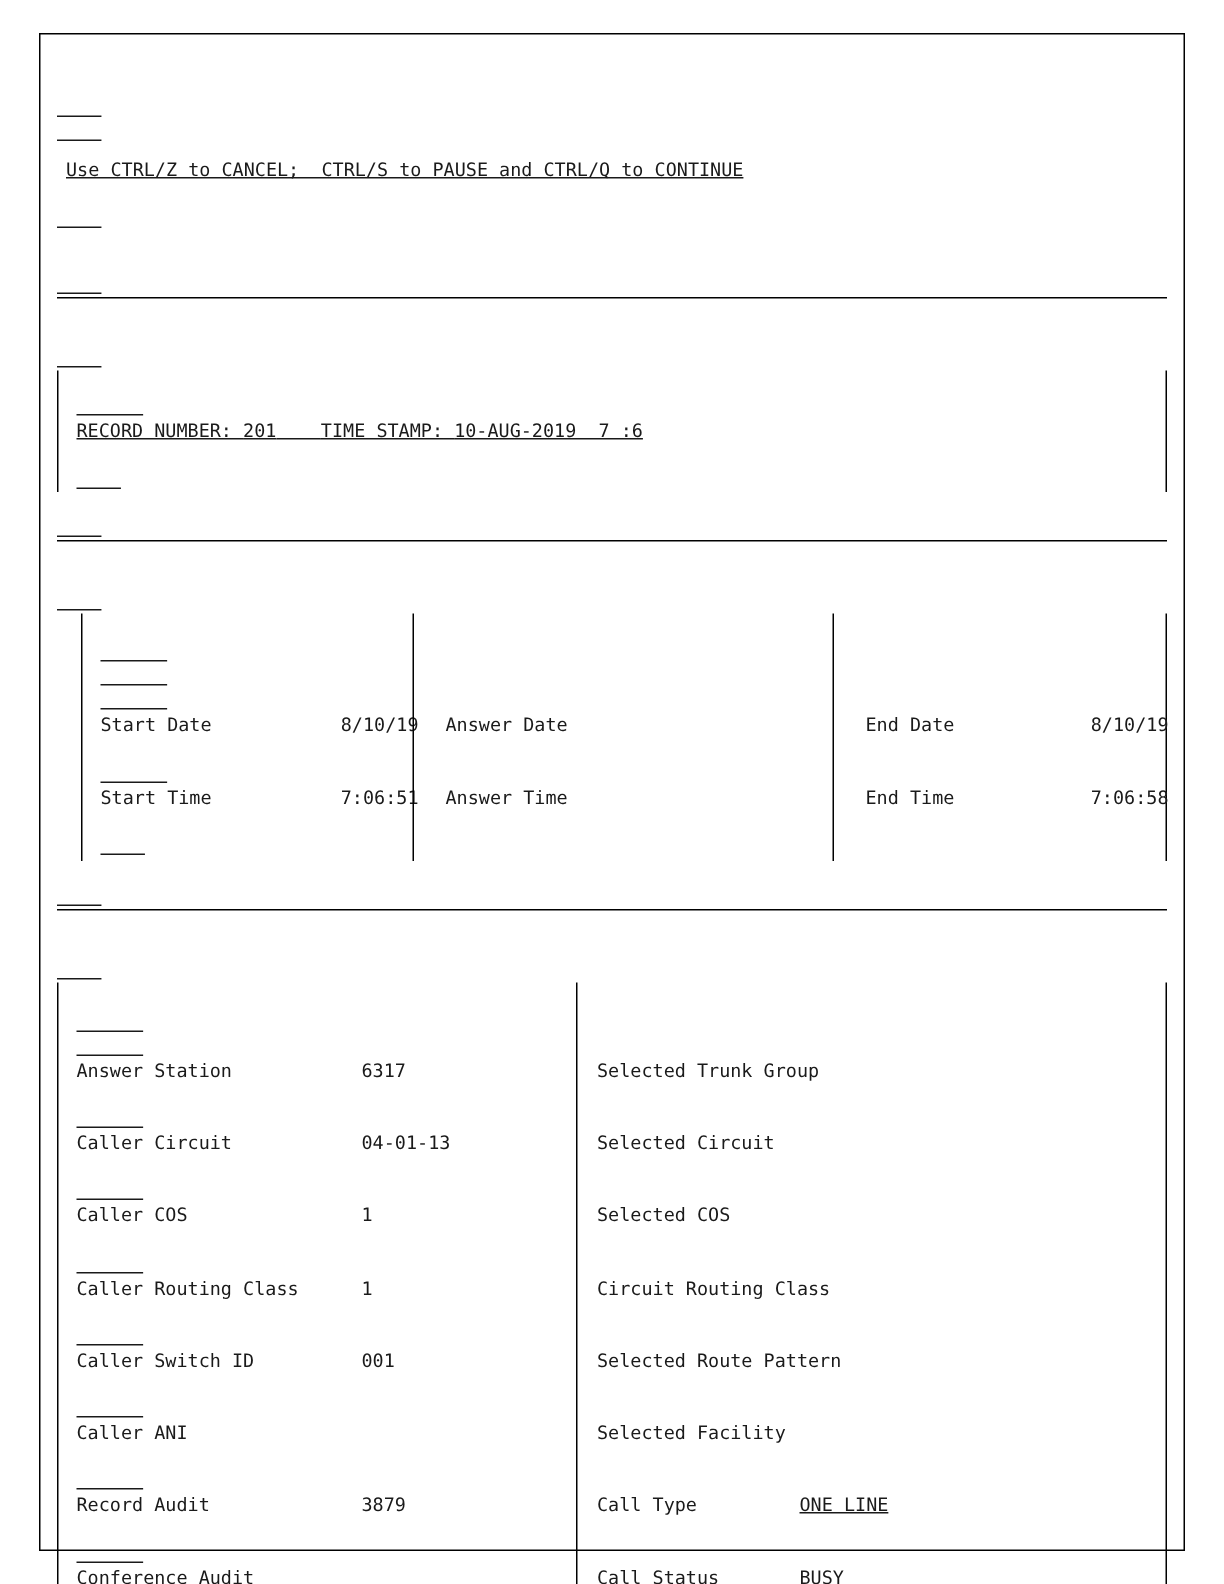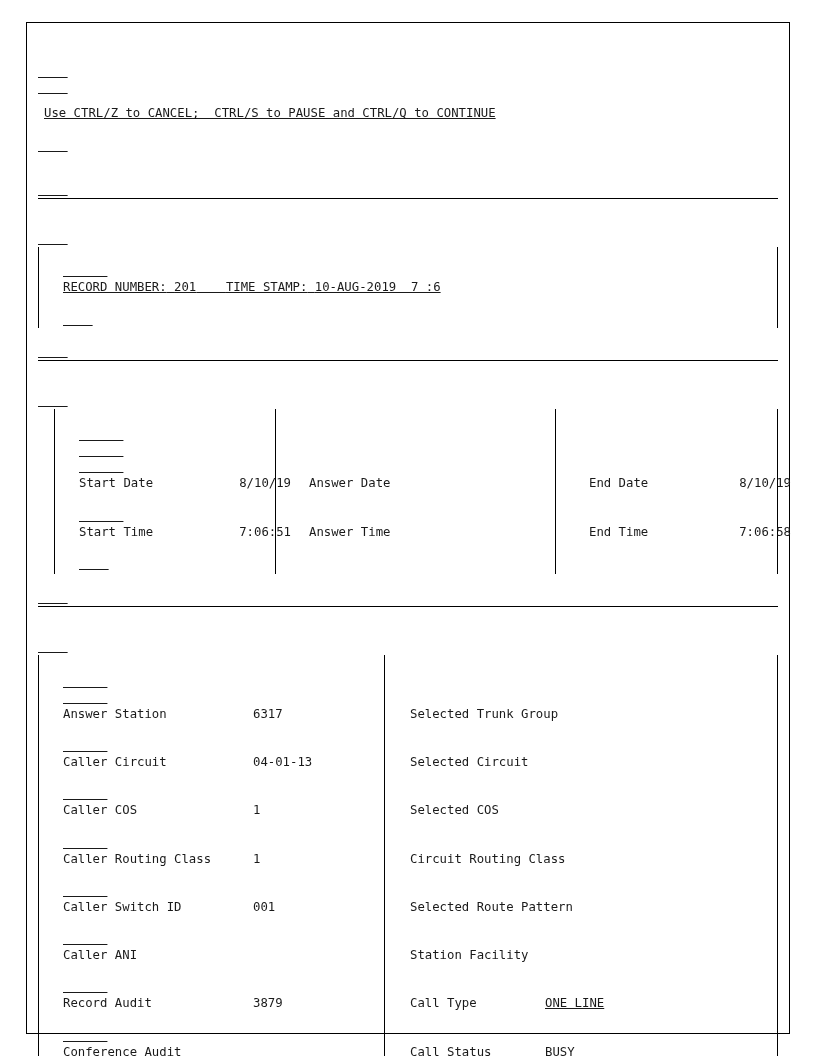--- a/index.html
+++ b/index.html
@@ -43,21 +43,21 @@
     white-space: pre;
   }
   .rule {
     white-space: pre;
     letter-spacing: 0px;
   }
   .recbox {
     position: relative;
     border-left: 1px solid #000;
     border-right: 1px solid #000;
-    padding: 0 24px;
+    padding: 0 12px;
     box-sizing: border-box;
     white-space: pre;
   }
   .recbox .line { white-space: pre; }
   .colrule {
     position: absolute;
     top: 0;
     bottom: 0;
     width: 0;
     border-left: 1px solid #000;
@@ -89,21 +89,21 @@
     </div>
     <div class="rule" style="border-top:1px solid #000;height:0;"></div>
 
     <div class="recbox blk" style="padding-top:2px;padding-bottom:2px;">
       <div class="colrule" style="left:345px;"></div>
       <div class="line"><span style="display:inline-block;width:190px">Answer Station</span><span style="display:inline-block;width:145px">6317</span><span style="display:inline-block;width:12px"> </span><span style="display:inline-block;width:190px">Selected Trunk Group</span><span></span></div>
       <div class="line"><span style="display:inline-block;width:190px">Caller Circuit</span><span style="display:inline-block;width:145px">04-01-13</span><span style="display:inline-block;width:12px"> </span><span style="display:inline-block;width:190px">Selected Circuit</span><span></span></div>
       <div class="line"><span style="display:inline-block;width:190px">Caller COS</span><span style="display:inline-block;width:145px">1</span><span style="display:inline-block;width:12px"> </span><span style="display:inline-block;width:190px">Selected COS</span><span></span></div>
       <div class="line"><span style="display:inline-block;width:190px">Caller Routing Class</span><span style="display:inline-block;width:145px">1</span><span style="display:inline-block;width:12px"> </span><span style="display:inline-block;width:190px">Circuit Routing Class</span><span></span></div>
       <div class="line"><span style="display:inline-block;width:190px">Caller Switch ID</span><span style="display:inline-block;width:145px">001</span><span style="display:inline-block;width:12px"> </span><span style="display:inline-block;width:190px">Selected Route Pattern</span><span></span></div>
-      <div class="line"><span style="display:inline-block;width:190px">Caller ANI</span><span style="display:inline-block;width:145px"></span><span style="display:inline-block;width:12px"> </span><span style="display:inline-block;width:190px">Station Facility</span><span></span></div>
+      <div class="line"><span style="display:inline-block;width:190px">Caller ANI</span><span style="display:inline-block;width:145px"></span><span style="display:inline-block;width:12px"> </span><span style="display:inline-block;width:190px">Selected Facility</span><span></span></div>
       <div class="line"><span style="display:inline-block;width:190px">Record Audit</span><span style="display:inline-block;width:145px">3879</span><span style="display:inline-block;width:12px"> </span><span style="display:inline-block;width:135px">Call Type</span><span>ONE LINE</span></div>
       <div class="line"><span style="display:inline-block;width:190px">Conference Audit</span><span style="display:inline-block;width:145px"></span><span style="display:inline-block;width:12px"> </span><span style="display:inline-block;width:135px">Call Status</span><span>BUSY</span></div>
       
       
     </div>
     
 
     
     
 

